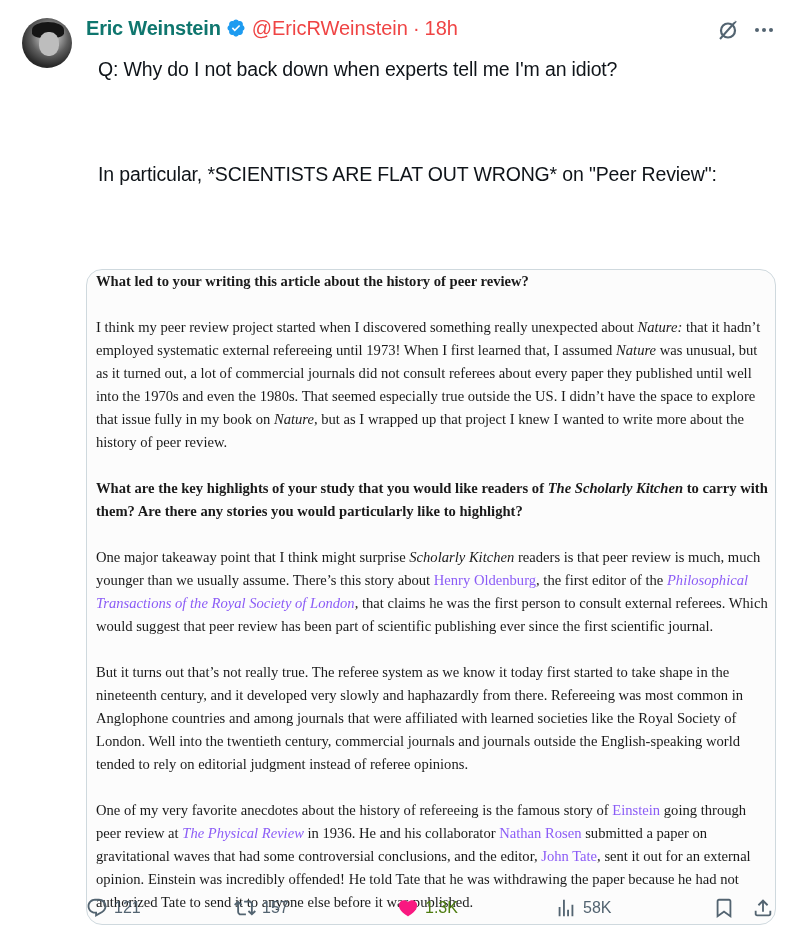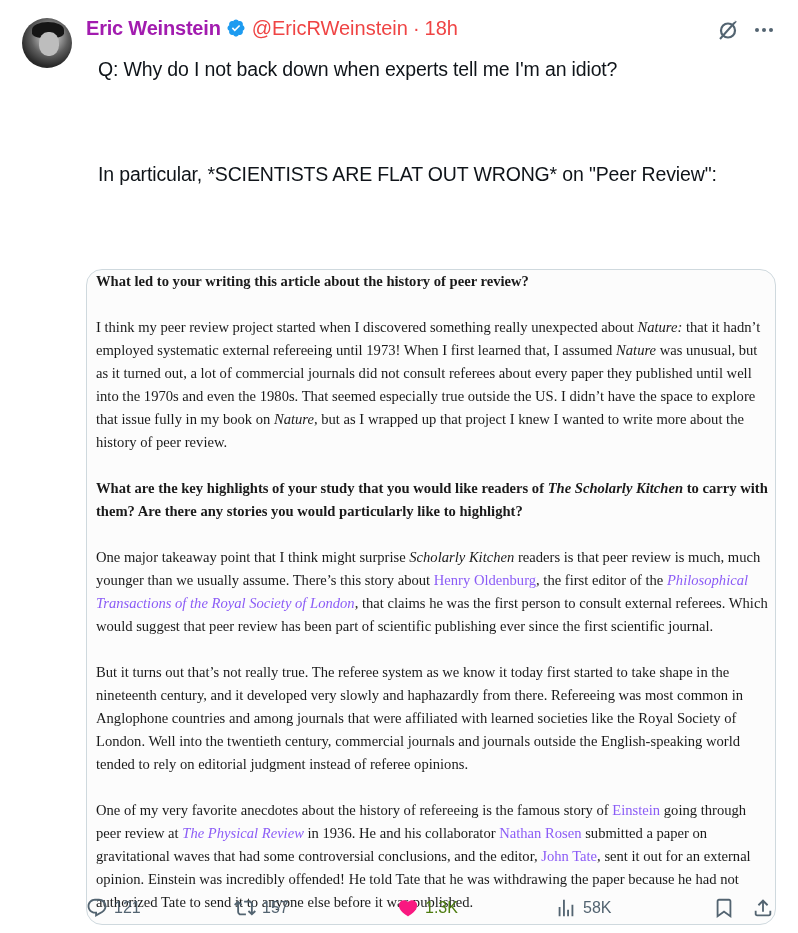--- a/index.html
+++ b/index.html
@@ -8,21 +8,21 @@
 
   .avatar {
     position: absolute; left: 22px; top: 18px; width: 50px; height: 50px; border-radius: 50%;
     background: radial-gradient(circle at 55% 38%, #d9d9d9 0%, #a8a8a8 22%, #5e5e5e 45%, #2a2a2a 70%, #1a1a1a 100%);
     overflow: hidden;
   }
   .avatar .hair { position: absolute; left: 10px; top: 4px; width: 32px; height: 16px; border-radius: 50% 50% 30% 30%; background: #151515; }
   .avatar .face { position: absolute; left: 17px; top: 14px; width: 20px; height: 24px; border-radius: 45%; background: #bdbdbd; }
 
   .header { position: absolute; left: 86px; top: 14px; height: 28px; display: flex; align-items: center; font-size: 20px; white-space: nowrap; }
-  .name { font-weight: 700; color: #a21caf; letter-spacing: -0.2px; }
+  .name { font-weight: 700; color: #0f766e; letter-spacing: -0.2px; }
   .verified { margin: 0 6px 0 5px; width: 20px; height: 20px; display: inline-block; }
   .handle, .dot, .time { color: #ef4444; font-size: 20px; }
   .dot { margin: 0 5px; }
 
   .grok-icon { position: absolute; left: 716px; top: 18px; width: 24px; height: 24px; }
   .more-icon { position: absolute; left: 752px; top: 18px; width: 24px; height: 24px; }
 
   .tweet-text { position: absolute; left: 86px; top: 44px; width: 700px; font-size: 19.5px; line-height: 27px; color: #0f1419; letter-spacing: -0.15px; }
   .tweet-text p { margin: 12px; }
   .tweet-text .gap { height: 27px; }

